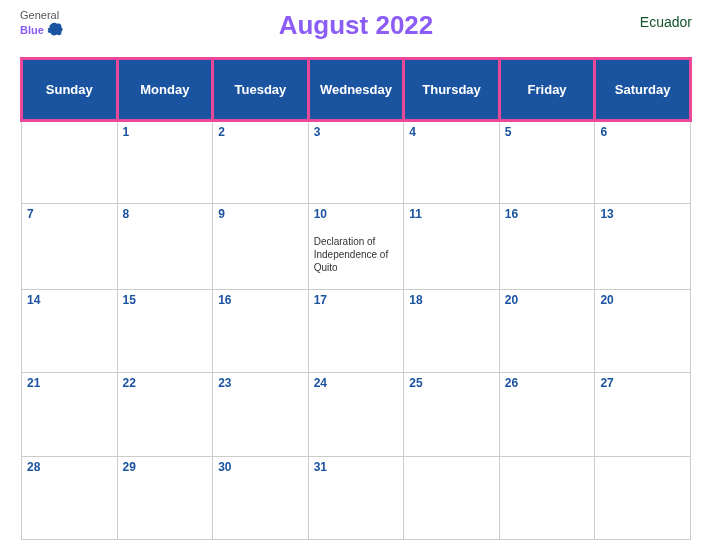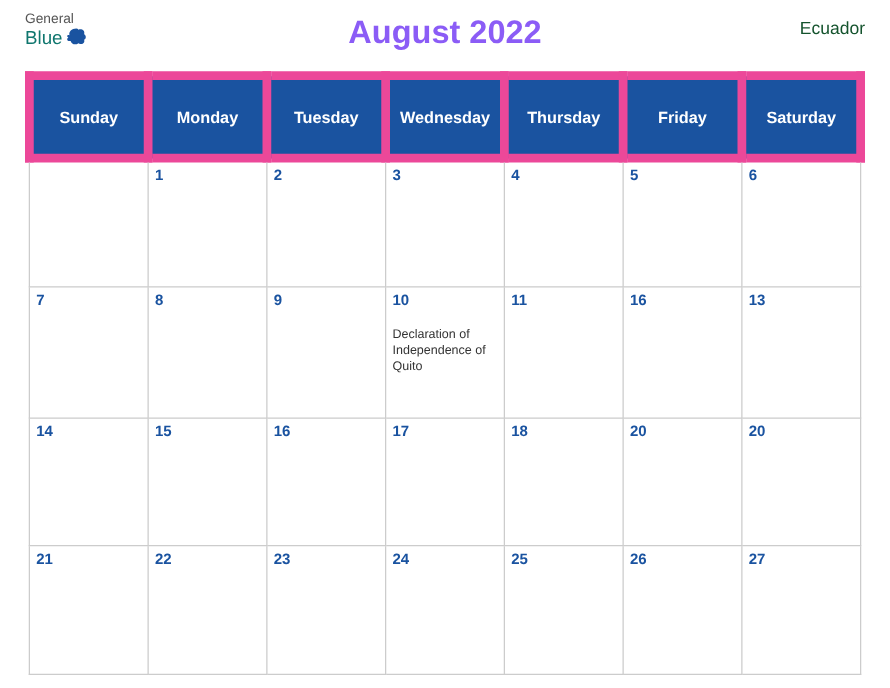--- a/index.html
+++ b/index.html
@@ -29,23 +29,23 @@
       flex-direction: column;
       align-items: center;
     }
     .logo-text-general {
       font-size: 11px;
       color: #555;
       font-weight: normal;
       line-height: 1;
     }
     .logo-text-blue {
-      font-size: 15px;
-      color: #0f766e;
-      font-weight: normal;
+      font-size: 11px;
+      color: #8b5cf6;
+      font-weight: bold;
       line-height: 1;
     }
     .logo-inner {
       display: flex;
       align-items: center;
       gap: 2px;
     }
     .month-title {
       font-size: 26px;
       font-weight: bold;
@@ -66,21 +66,21 @@
     }
     .calendar thead tr {
       background-color: #1a53a0;
     }
     .calendar thead th {
       color: #fff;
       font-size: 13px;
       font-weight: bold;
       padding: 22px 4px;
       text-align: center;
-      border: 7px solid #ec4899;
+      border: 3px solid #ec4899;
     }
     .calendar tbody tr {
       height: 72px;
     }
     .calendar tbody td {
       border: 1px solid #ccc;
       vertical-align: top;
       padding: 3px 5px;
       font-size: 12px;
       color: #333;
@@ -218,14 +218,31 @@
         <td>
           <span class="day-num">25</span>
         </td>
         <td>
           <span class="day-num">26</span>
         </td>
         <td>
           <span class="day-num">27</span>
         </td>
       </tr>
+      <tr>
+        <td>
+          <span class="day-num">28</span>
+        </td>
+        <td>
+          <span class="day-num">29</span>
+        </td>
+        <td>
+          <span class="day-num">30</span>
+        </td>
+        <td>
+          <span class="day-num">31</span>
+        </td>
+        <td></td>
+        <td></td>
+        <td></td>
+      </tr>
     </tbody>
 </table>
 
 </body></html>

